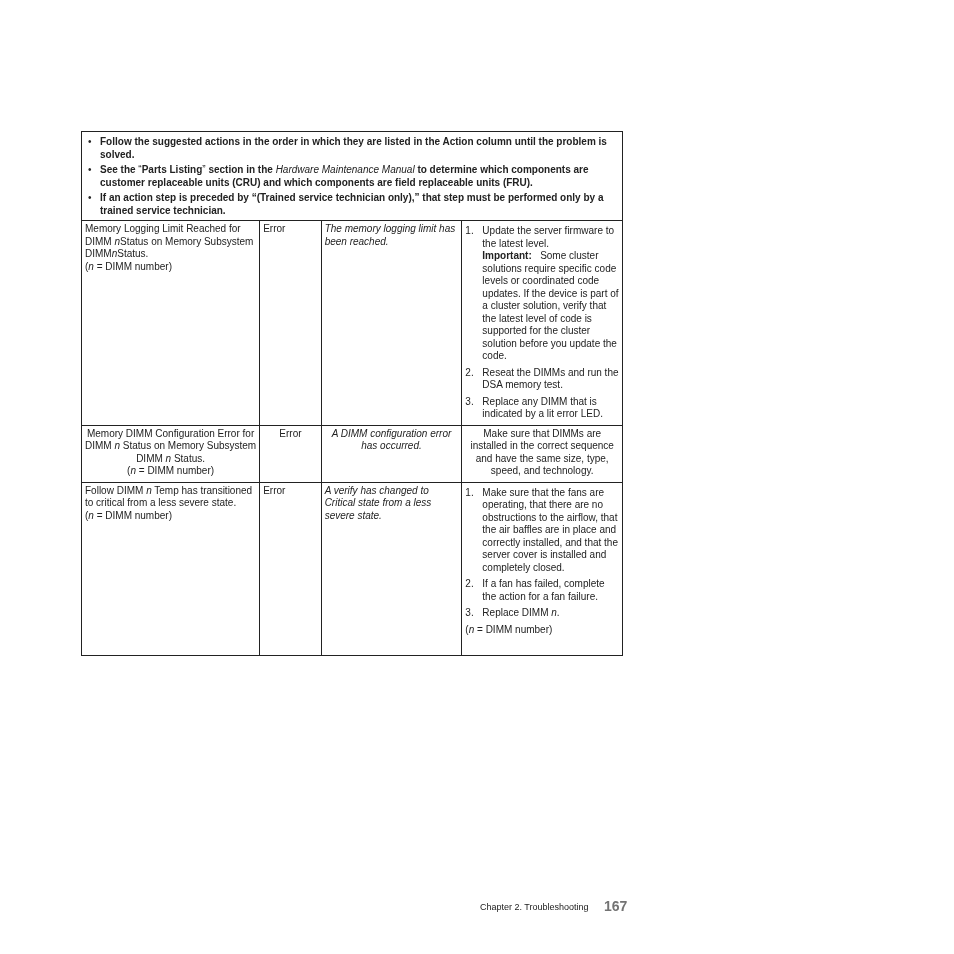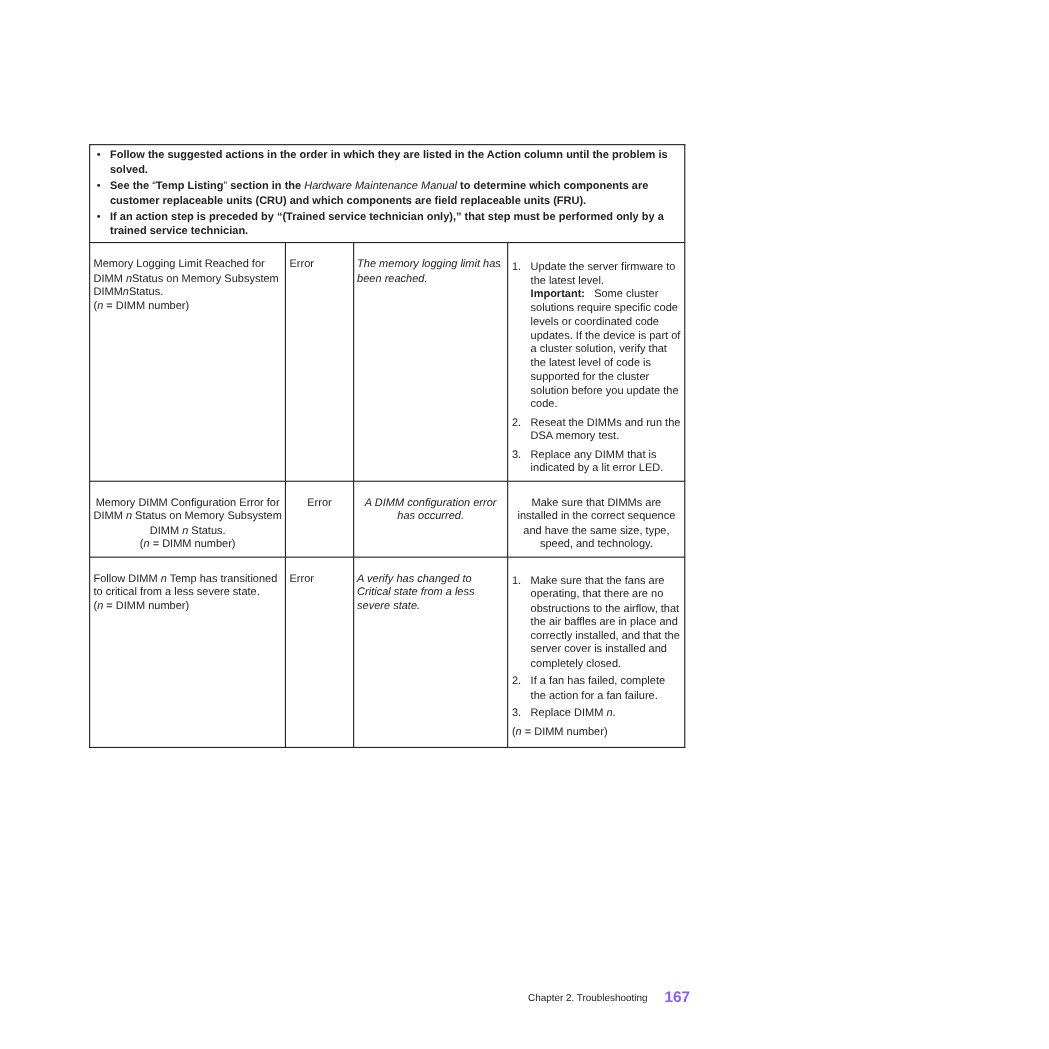--- a/index.html
+++ b/index.html
@@ -1,44 +1,44 @@
 <!DOCTYPE html>
 <html><head>
 <meta charset="utf-8">
 <style>
   html, body { margin:0; padding:0; background:#ffffff; }
   body { width:954px; height:954px; position:relative; font-family:"Liberation Sans", sans-serif; color:#1a1a1a; }
   .tbl { position:absolute; left:81px; top:131px; width:542px; border:1px solid #222; border-collapse:collapse; font-size:10px; line-height:12.5px; }
-  .tbl td { border:1px solid #222; vertical-align:top; padding:14px 3px 4px 3px; color:#222; }
+  .tbl td { border:1px solid #222; vertical-align:top; padding:2px 3px 4px 3px; color:#222; }
   .notes { padding:4px 4px 3px 4px !important; font-weight:bold; color:#111; }
   .notes ul { list-style:none; margin:0; padding:0; }
   .notes li { position:relative; padding-left:14px; margin-bottom:3px; }
   .notes li:last-child { margin-bottom:0; }
   .notes li .bul { position:absolute; left:2px; top:0; font-weight:normal; }
   .notes i { font-weight:normal; }
   .c1 { width:173px; }
   .c2 { width:55px; }
   .c3 { width:135px;font-style:italic; }
   .c4 { width:155px; }
   .steps { list-style:none; margin:2px 0 0 0; padding:0; }
   .steps li { position:relative; padding-left:17px; margin-bottom:4px; }
   .steps li .num { position:absolute; left:0; top:0; }
   .foot { position:absolute; top:902px; left:480px; font-size:9px; color:#222; }
-  .pnum { position:absolute; top:898px; left:604px; font-size:14px; font-weight:bold; color:#8b5cf6;text-align:right; }
+  .pnum { position:absolute; top:898px; left:604px; font-size:14px; font-weight:bold; color:#737373;text-align:right; }
 </style>
 </head>
 <body>
 
 <table class="tbl">
   <tbody>
       <tr>
     <td class="notes" colspan="4">
       <ul>
         <li><span class="bul">•</span><span>Follow the suggested actions in the order in which they are listed in the Action column until the problem is solved.</span></li>
-        <li><span class="bul">•</span><span>See the </span><span style="font-weight:normal">“</span><span>Temp Listing</span><span style="font-weight:normal">”</span><span> section in the </span><i>Hardware Maintenance Manual</i><span> to determine which components are customer replaceable units (CRU) and which components are field replaceable units (FRU).</span></li>
+        <li><span class="bul">•</span><span>See the </span><span style="font-weight:normal">“</span><span>Parts Listing</span><span style="font-weight:normal">”</span><span> section in the </span><i>Hardware Maintenance Manual</i><span> to determine which components are customer replaceable units (CRU) and which components are field replaceable units (FRU).</span></li>
         <li><span class="bul">•</span><span>If an action step is preceded by “(Trained service technician only),” that step must be performed only by a trained service technician.</span></li>
       </ul>
     </td>
   </tr>
 
   <tr style="height:201px;">
     <td class="c1"><span>Memory Logging Limit Reached for DIMM </span><i>n</i><span>Status on Memory Subsystem DIMM</span><i>n</i><span>Status.</span><br><span>(</span><i>n</i><span> = DIMM number)</span></td>
     <td class="c2">Error</td>
     <td class="c3">The memory logging limit has been reached.</td>
     <td class="c4">

